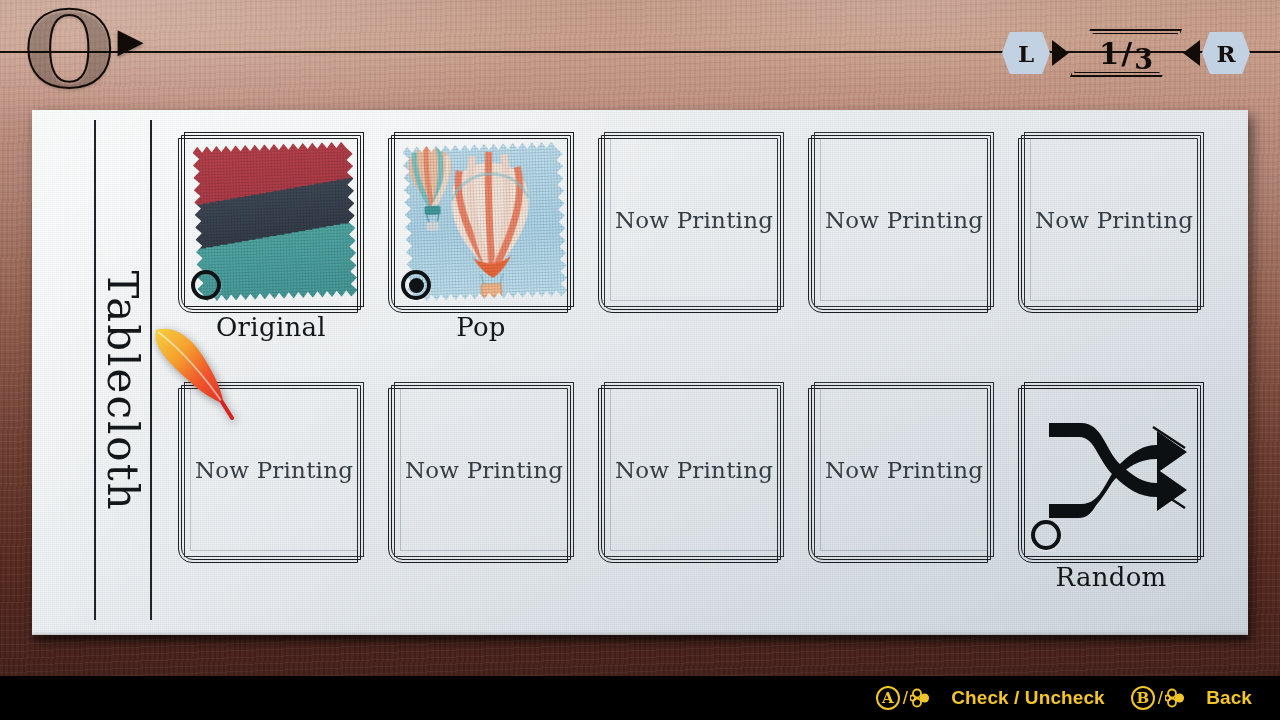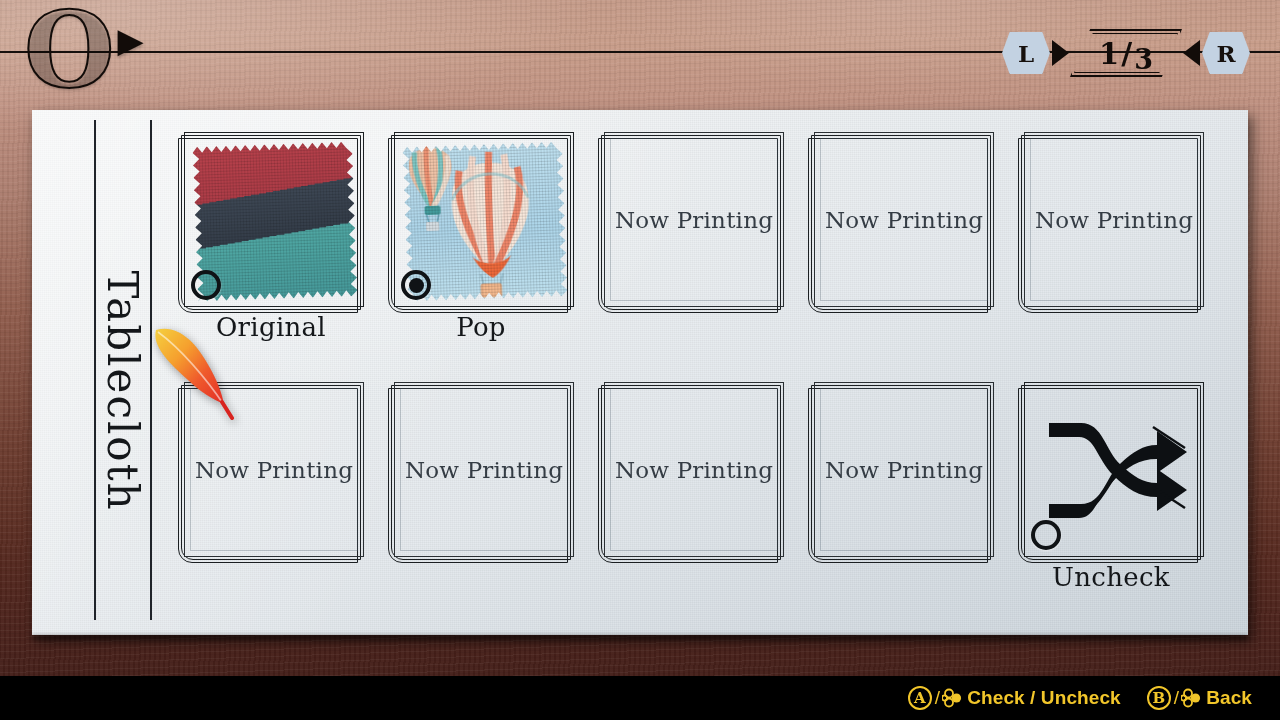--- a/index.html
+++ b/index.html
@@ -379,21 +379,21 @@
     width: 24px; height: 24px;
     border: 2px solid #f2c62a;
     border-radius: 50%;
     font-family: "DejaVu Serif", serif;
     font-size: 15px; font-weight: 700;
     color: #f2c62a;
     margin-right: 1px;
   }
   .slash { color: #f2c62a; margin: 0 2px; font-weight: 400; font-size: 19px; }
   .clover { margin-right: 3px; display: inline-flex; }
-  .hint-label { margin-left: 0; }
+  .hint-label { margin-left: 16px; }
 
   
   .panel-edge {
     position: absolute; left: 0; bottom: -5px; width: 1216px; height: 5px;
     background: rgba(0,0,0,0.35);
     filter: blur(2px);
   }
 </style>
 </head>
 <body>
@@ -594,21 +594,21 @@
                   <path d="M8 105 L40 105 C62 105 64 78 80 64 C92 53 102 46 116 46 L116 32 L146 53 L116 74 L116 60 C98 60 86 68 72 82 C56 98 54 119 38 119 L8 119 Z"></path>
                 </g>
                 <g fill="none" stroke="#0d1013" stroke-width="2.4">
                   <path d="M112 28 L144 49"></path>
                   <path d="M112 88 L144 109"></path>
                 </g>
               </svg>
             </div>
             <div class="radio"></div>
           </div>
-          <div class="caption">Uncheck</div>
+          <div class="caption">Random</div>
         </div>
       </div>
     </div>
 
     <svg class="quill" viewBox="0 0 90 105">
       <defs>
         <linearGradient id="featherGrad" x1="0" y1="0" x2="1" y2="1">
           <stop offset="0%" stop-color="#f5d03f"></stop>
           <stop offset="35%" stop-color="#f5a02e"></stop>
           <stop offset="65%" stop-color="#ef5a2c"></stop>

